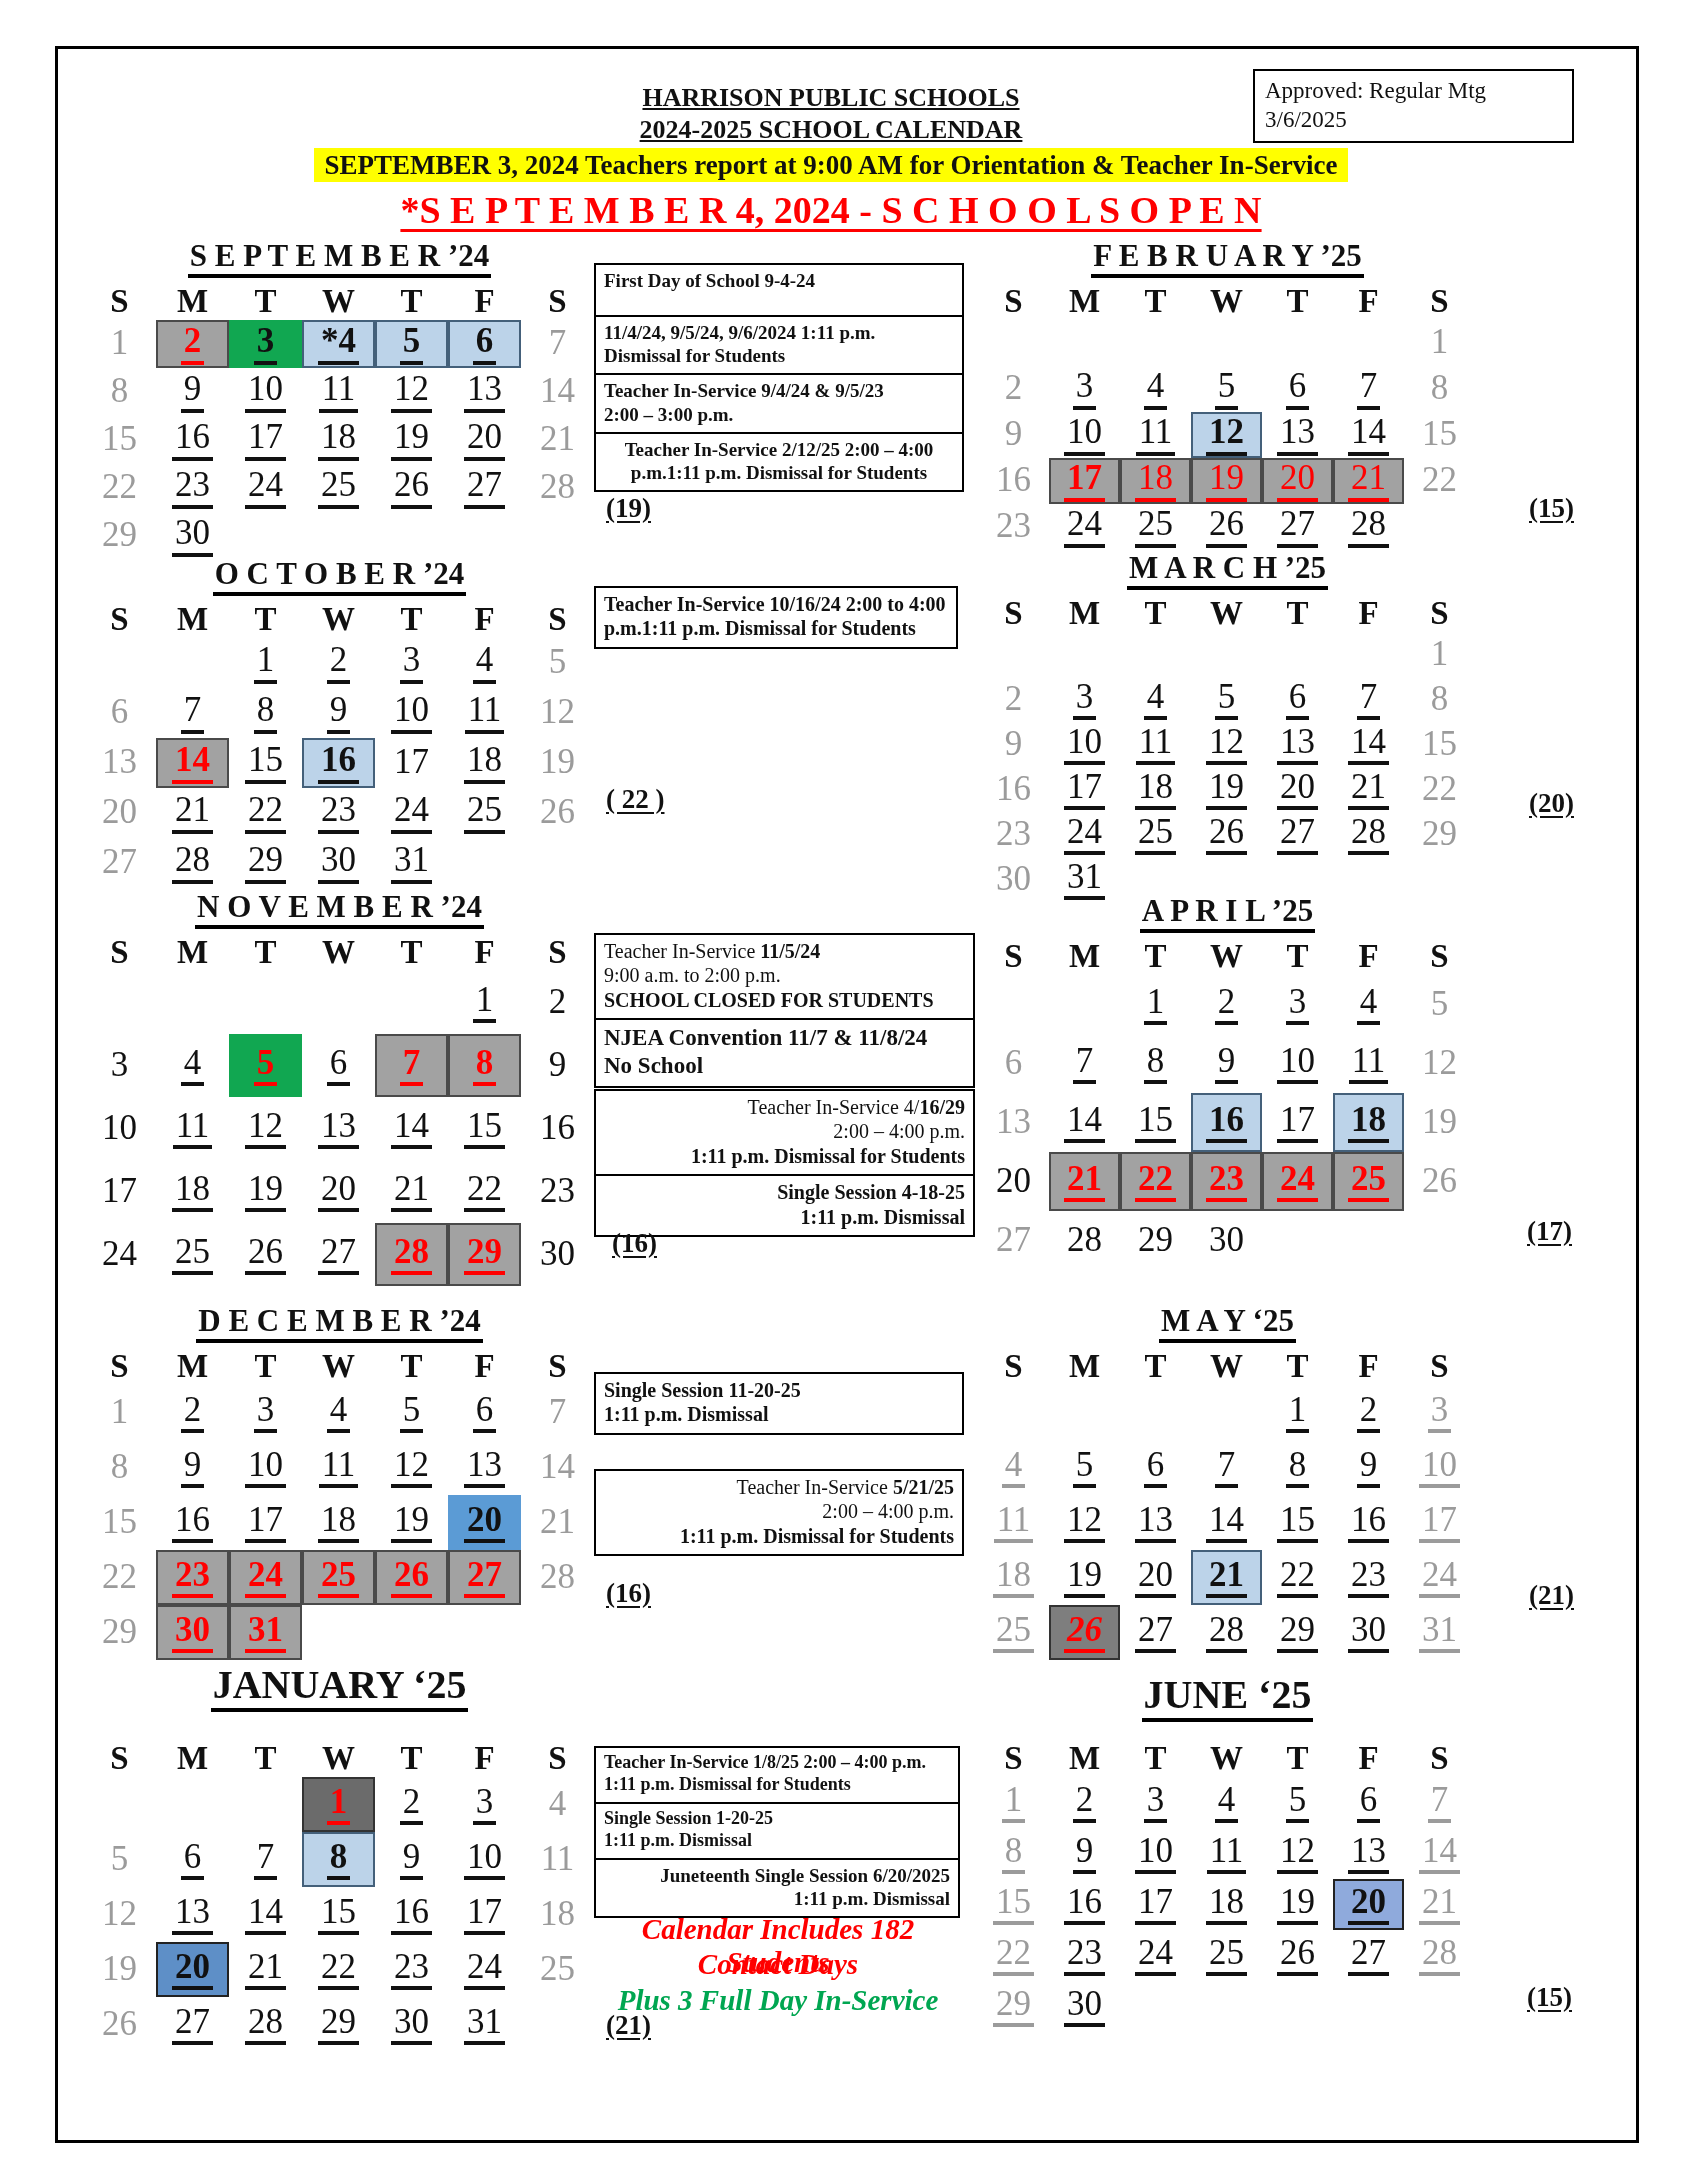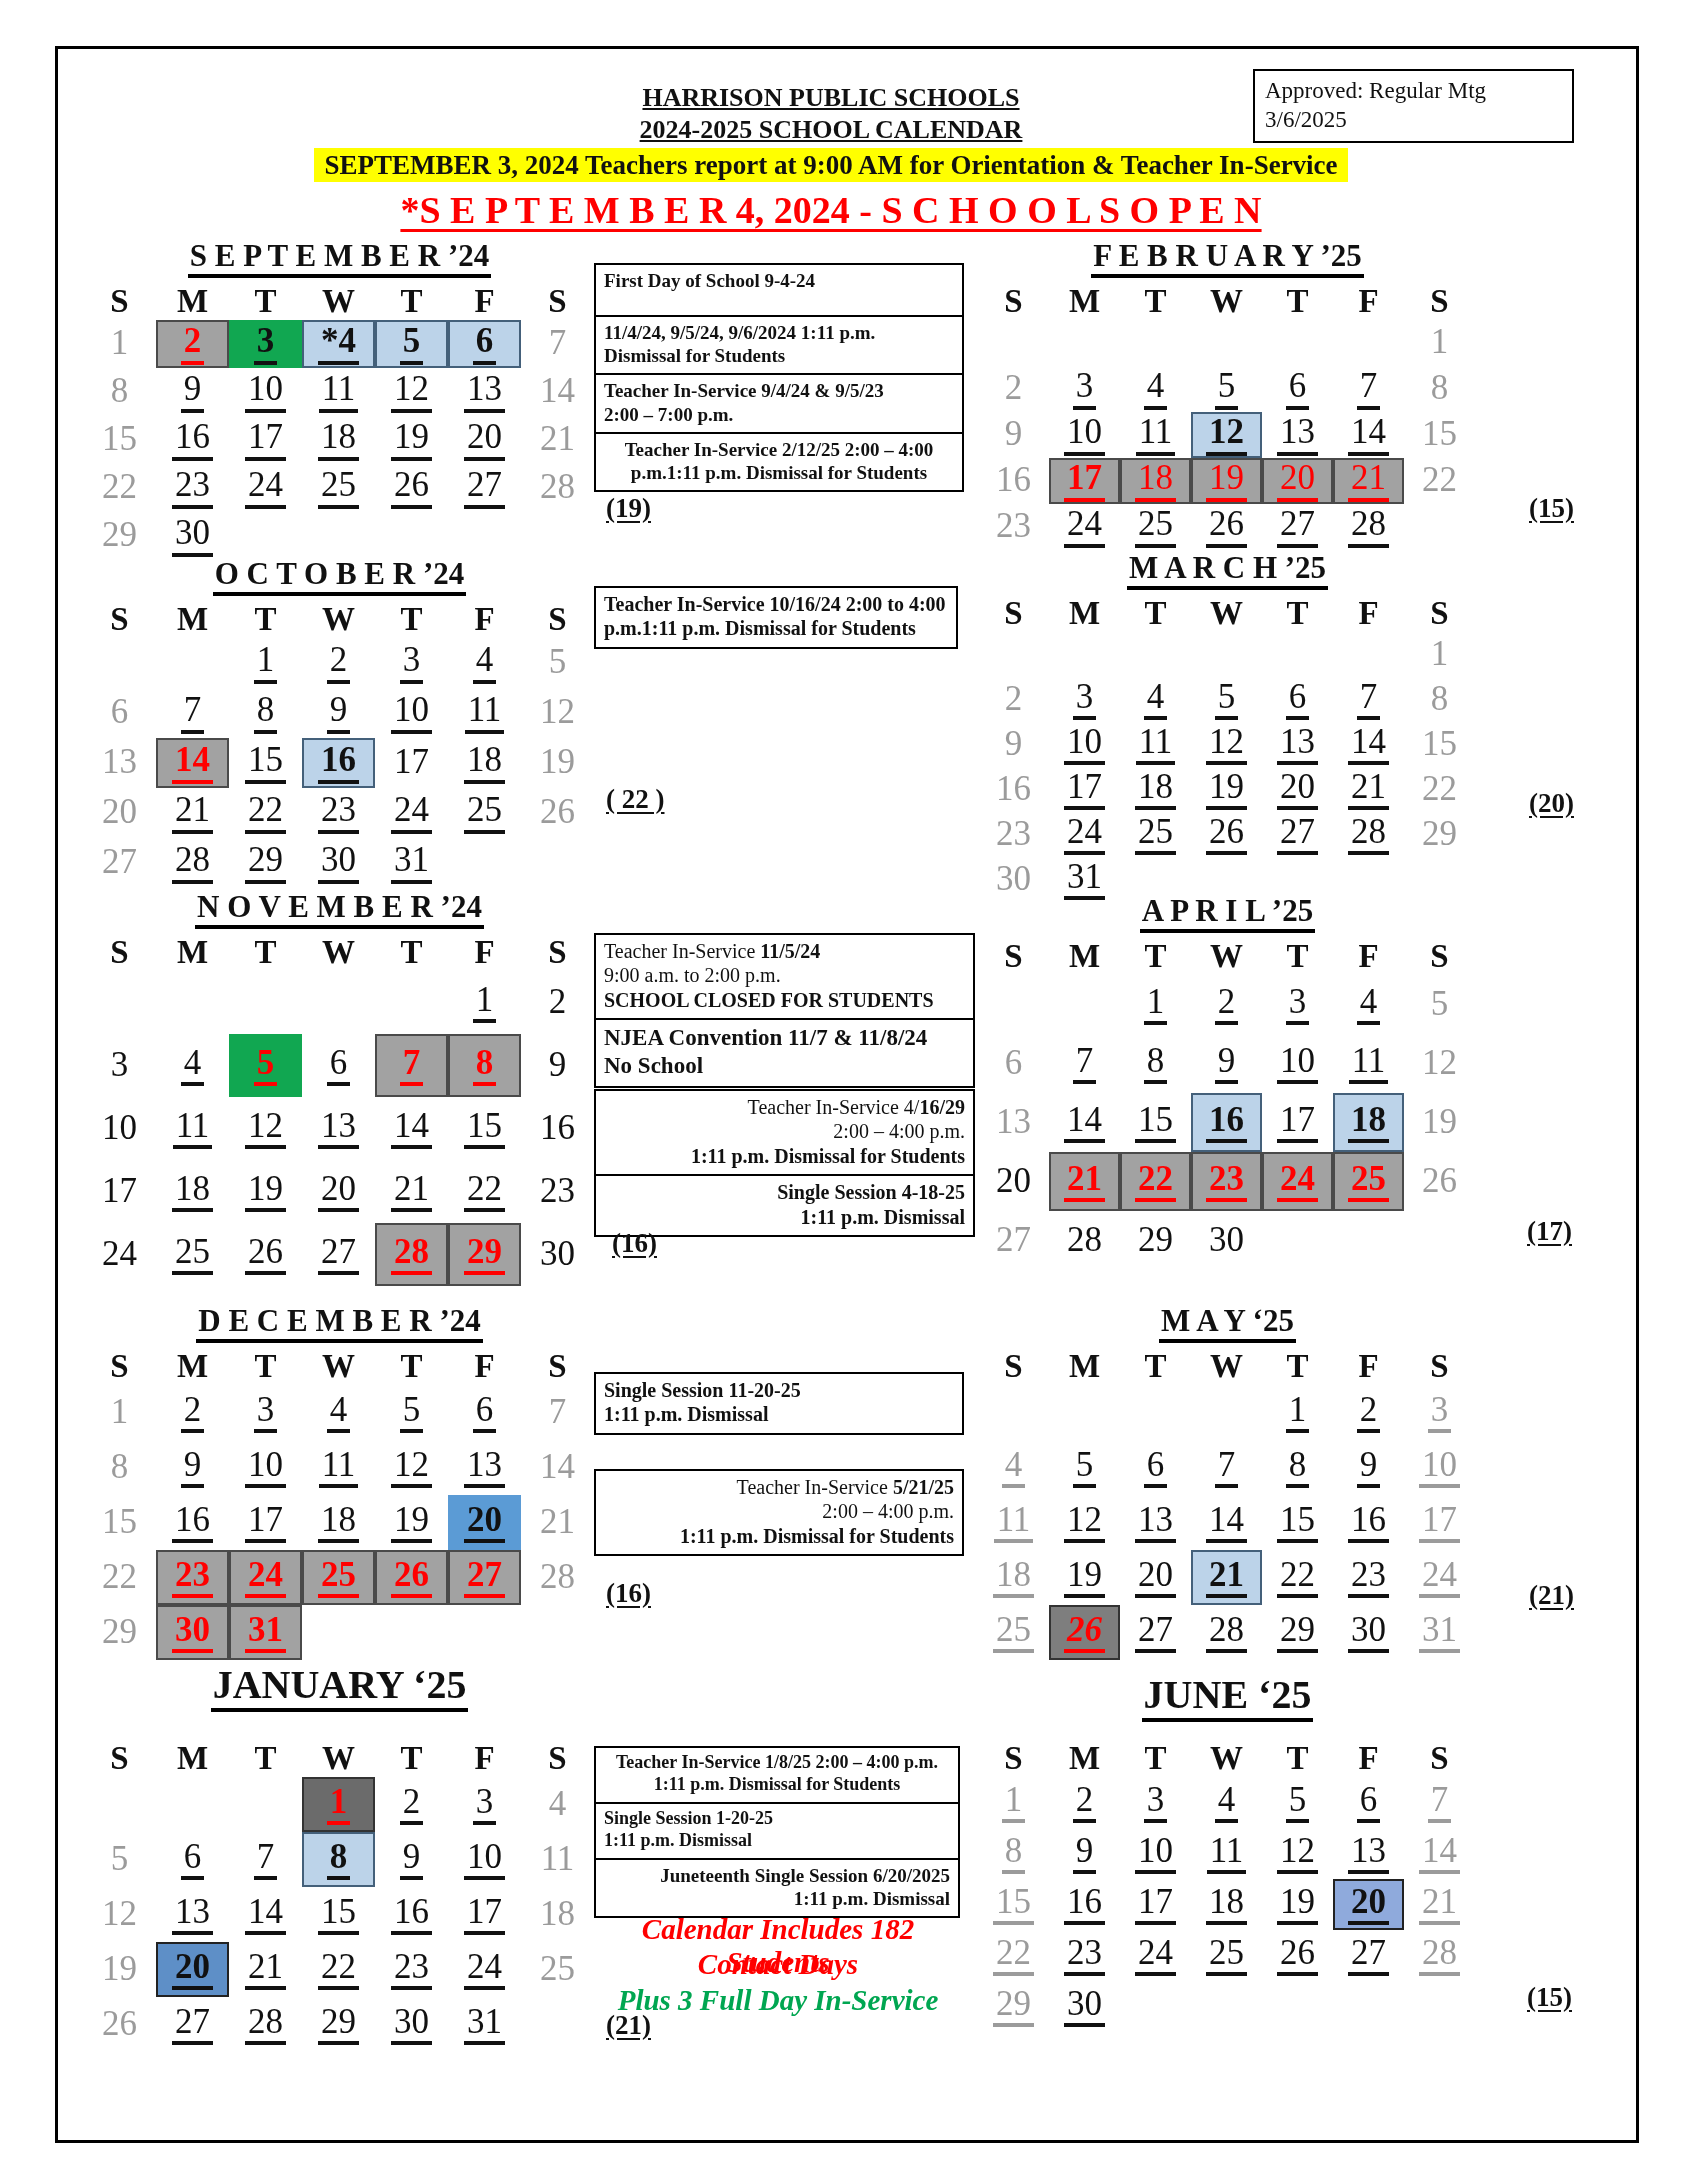--- a/index.html
+++ b/index.html
@@ -1240,21 +1240,21 @@
     <div class="nbox" style="left: 594px; top: 263px; width: 370px;">
       <div class="ncell" style="text-align: left; font-size: 19px; min-height: 40px;">
         <div class="nline"><span class="nrun-b">First Day of School 9-4-24</span></div>
       </div>
       <div class="ncell" style="text-align: left; font-size: 19px;">
         <div class="nline"><span class="nrun-b">11/4/24, 9/5/24, 9/6/2024 1:11 p.m.</span></div>
         <div class="nline"><span class="nrun-b">Dismissal for Students</span></div>
       </div>
       <div class="ncell" style="text-align: left; font-size: 19px;">
         <div class="nline"><span class="nrun-b">Teacher In-Service 9/4/24 &amp; 9/5/23</span></div>
-        <div class="nline"><span class="nrun-b">2:00 – 7:00 p.m.</span></div>
+        <div class="nline"><span class="nrun-b">2:00 – 3:00 p.m.</span></div>
       </div>
       <div class="ncell" style="text-align: center; font-size: 19px;">
         <div class="nline"><span class="nrun-b">Teacher In-Service 2/12/25    2:00 – 4:00</span></div>
         <div class="nline"><span class="nrun-b">p.m.1:11 p.m. Dismissal for Students</span></div>
       </div>
     </div>
     <div class="nbox" style="left: 594px; top: 586px; width: 364px;">
       <div class="ncell" style="text-align: left; font-size: 20px;">
         <div class="nline"><span class="nrun-b">Teacher In-Service 10/16/24 2:00 to 4:00</span></div>
         <div class="nline"><span class="nrun-b">p.m.1:11 p.m. Dismissal for Students</span></div>
@@ -1289,21 +1289,21 @@
       </div>
     </div>
     <div class="nbox" style="left: 594px; top: 1469px; width: 370px;">
       <div class="ncell" style="text-align: right; font-size: 20px;">
         <div class="nline"><span class="nrun">Teacher In-Service </span><span class="nrun-b">5/21/25</span></div>
         <div class="nline"><span class="nrun">2:00 – 4:00 p.m.</span></div>
         <div class="nline"><span class="nrun-b">1:11 p.m. Dismissal for Students</span></div>
       </div>
     </div>
     <div class="nbox" style="left: 594px; top: 1746px; width: 366px;">
-      <div class="ncell" style="text-align: center; font-size: 18px;">
+      <div class="ncell" style="text-align: left; font-size: 18px;">
         <div class="nline"><span class="nrun-b">Teacher In-Service 1/8/25 2:00 – 4:00 p.m.</span></div>
         <div class="nline"><span class="nrun-b">1:11 p.m. Dismissal for Students</span></div>
       </div>
       <div class="ncell" style="text-align: left; font-size: 18px;">
         <div class="nline"><span class="nrun-b">Single Session 1-20-25</span></div>
         <div class="nline"><span class="nrun-b">1:11 p.m. Dismissal</span></div>
       </div>
       <div class="ncell" style="text-align: right; font-size: 19px;">
         <div class="nline"><span class="nrun-b">Juneteenth Single Session 6/20/2025</span></div>
         <div class="nline"><span class="nrun-b">1:11 p.m. Dismissal</span></div>

